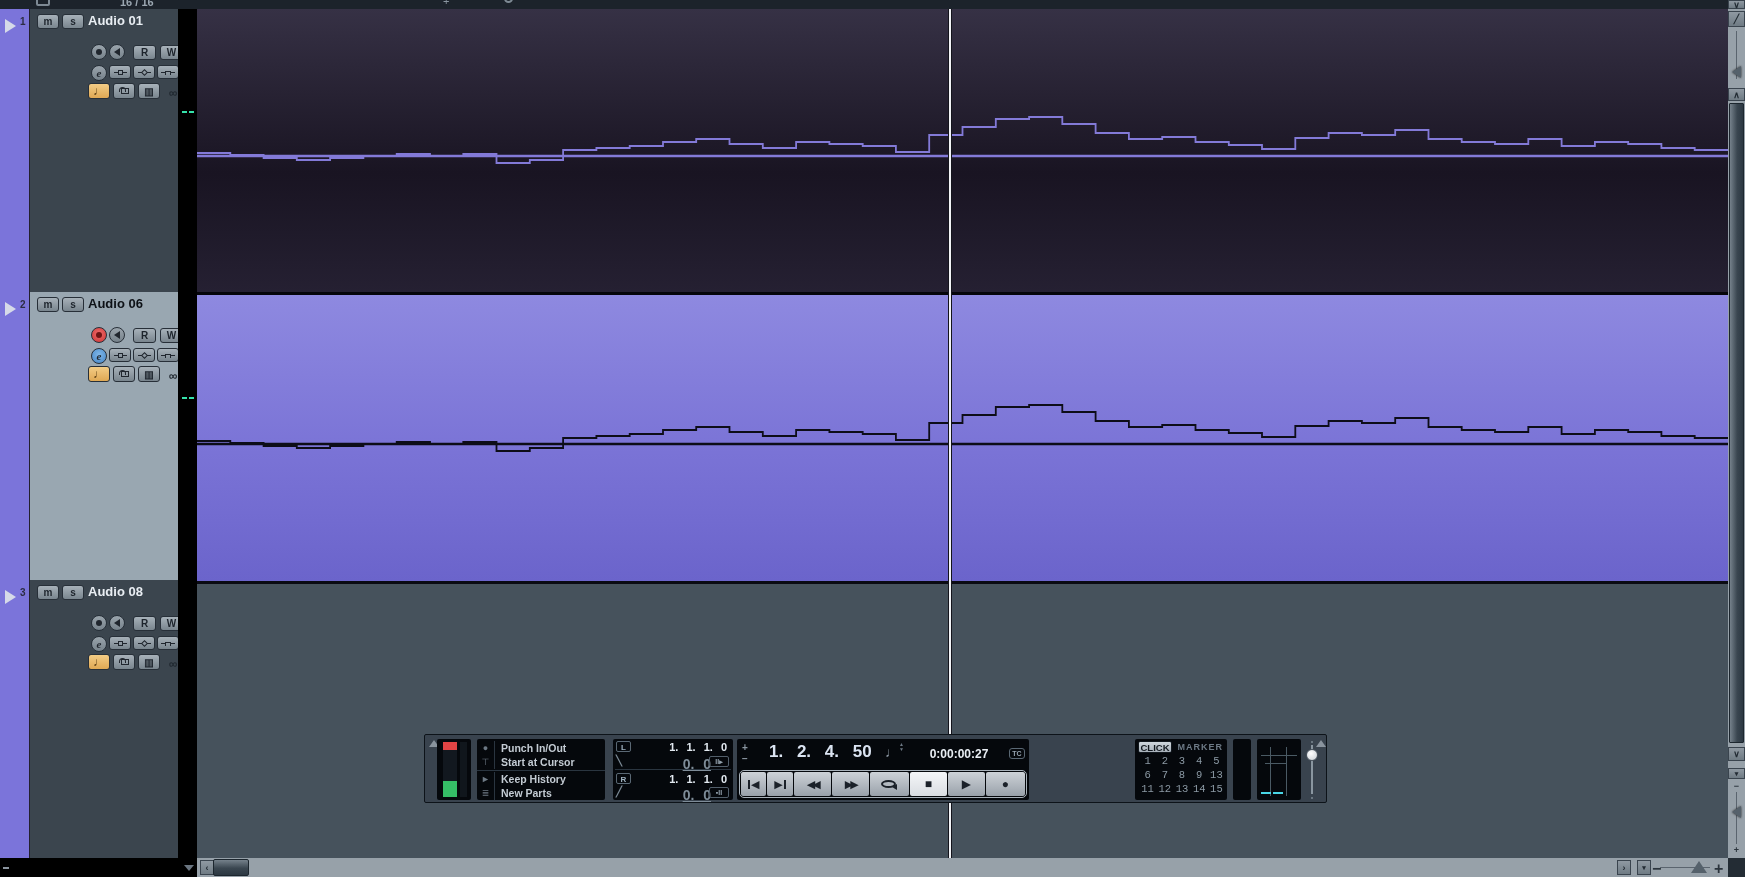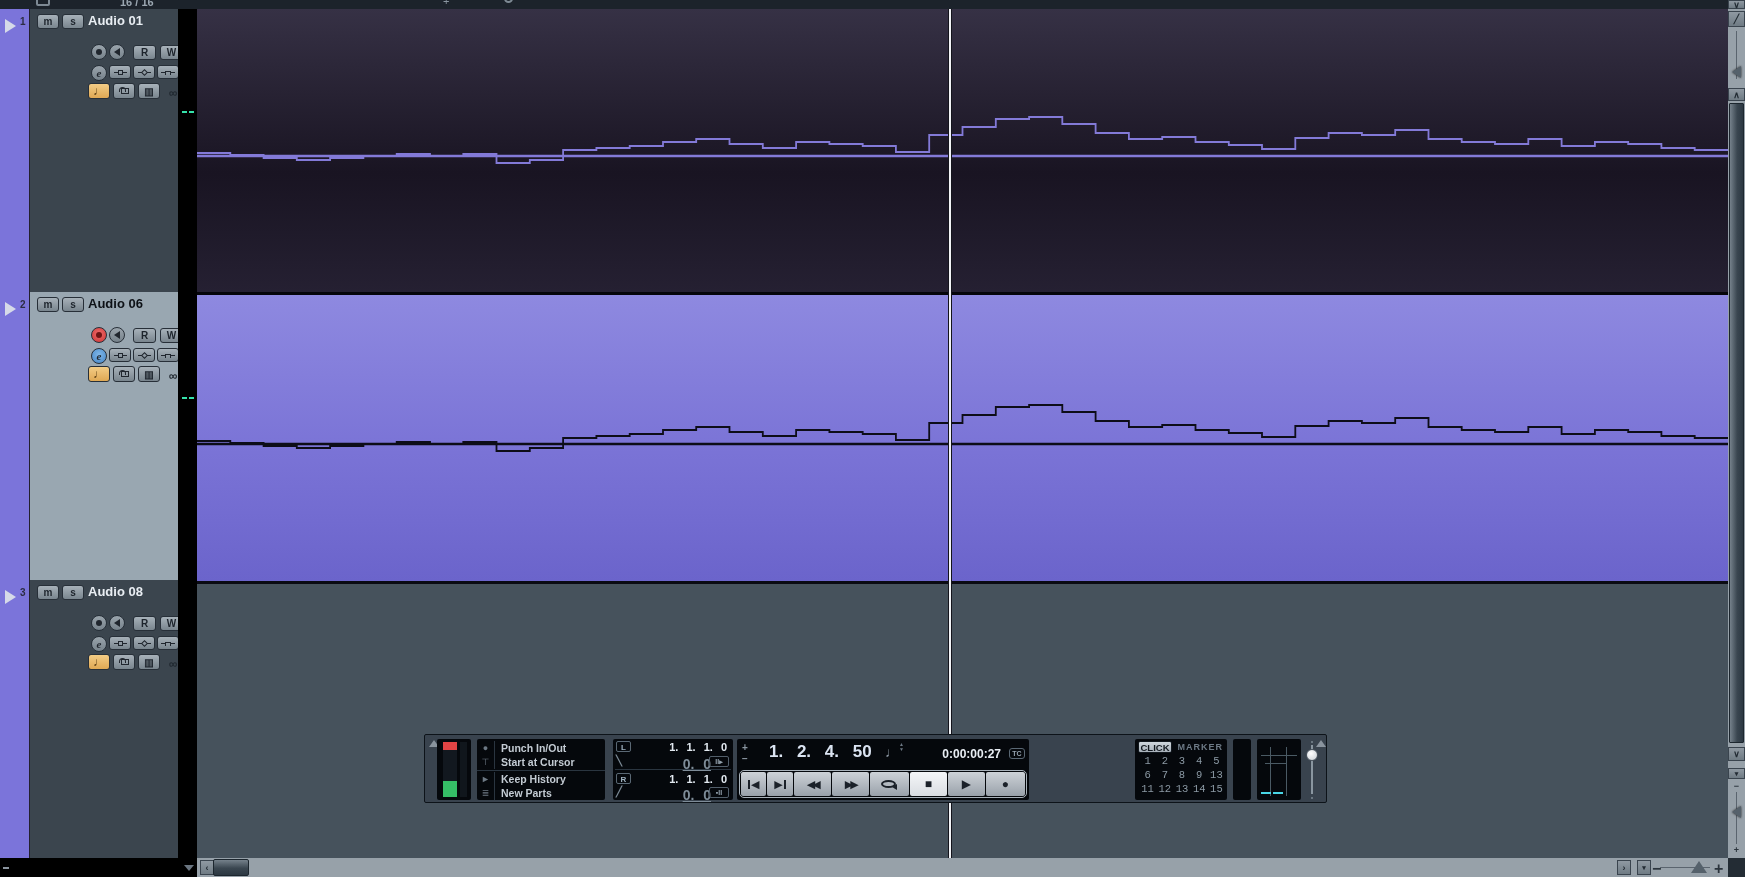--- a/index.html
+++ b/index.html
@@ -89,21 +89,21 @@
   .lval2 { position:absolute; right:22px; top:1px; color:#7e8c98; font-size:14px; word-spacing:5px;text-decoration:underline; }
   .lbadge { position:absolute; right:4px; top:1px; width:20px; height:11px; border:1px solid #515e6a;
      border-radius:2px; color:#93a2ae; font-size:7px; text-align:center; line-height:10px; }
   .ldiv { position:absolute; left:2px; right:2px; top:30px; height:1px; background:#2a3540; }
   
   #main { left:312px; width:292px; }
   #pm { position:absolute; left:5px; top:3px; color:#8b97a2; font-size:10px; font-weight:bold; line-height:11px; }
   #pos { position:absolute; left:32px; top:3px; color:#dbe4f2; font-size:17px; font-weight:bold; word-spacing:9px; }
   #note { position:absolute; left:148px; top:5px; color:#8b97a2; font-size:14px; }
   #notearr { position:absolute; left:162px; top:3px; color:#6c7884; font-size:5px; line-height:5px; }
-  #time { position:absolute; left:180px; top:8px; width:84px; text-align:right; color:#e9eef4; font-size:12px; font-weight:bold; }
+  #time { position:absolute; left:180px; top:8px; width:84px; text-align:center; color:#e9eef4; font-size:12px; font-weight:bold; }
   #tc { position:absolute; right:4px; top:9px; width:16px; height:11px; border:1px solid #5a6874; border-radius:3px;
      color:#97a5b1; font-size:7px; font-weight:bold; text-align:center; line-height:10px; }
   #btngroup { position:absolute; left:2px; top:31px; right:2px; height:28px; border:1px solid #a9b2ba;
      border-radius:5px; background:#05080c; display:flex; padding:1px; gap:1px; }
   .tbn { background:linear-gradient(#cdd2d7,#99a1aa); border-radius:2px; display:flex; align-items:center;
      justify-content:center; color:#1b2129; font-size:10px; height:100%; }
   .tbn.active { background:linear-gradient(#f4f6f8,#d9dde2); }
   .vbar { display:inline-block; width:2px; height:9px; background:#1b2129; }
   .loopov { display:inline-block; width:15px; height:8px; border:2px solid #1b2129; border-radius:50%; }
   .looparr { display:inline-block; width:0; height:0; border-top:3px solid transparent; border-bottom:3px solid transparent;

